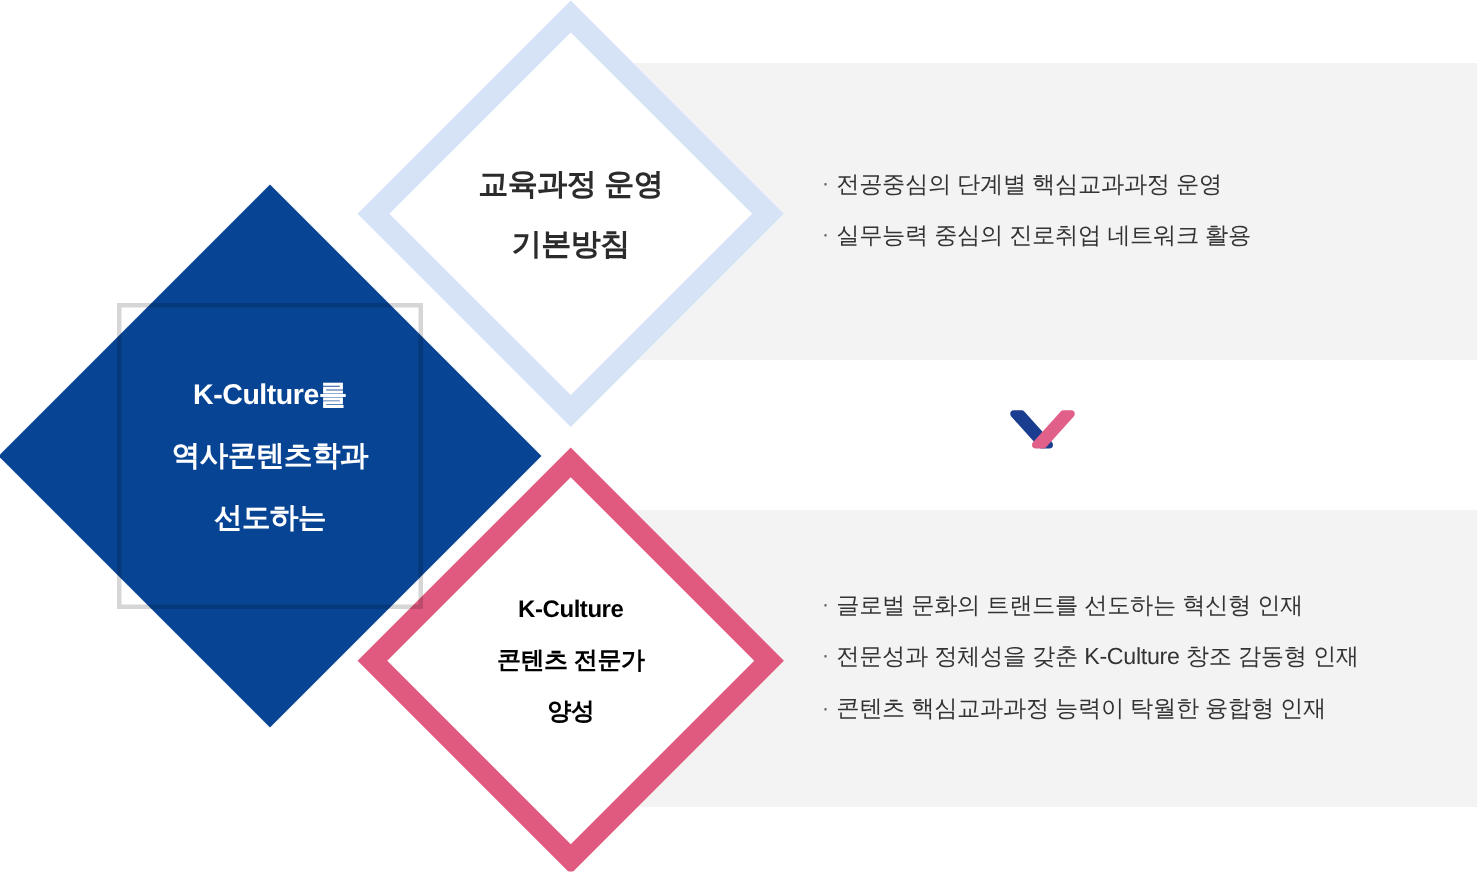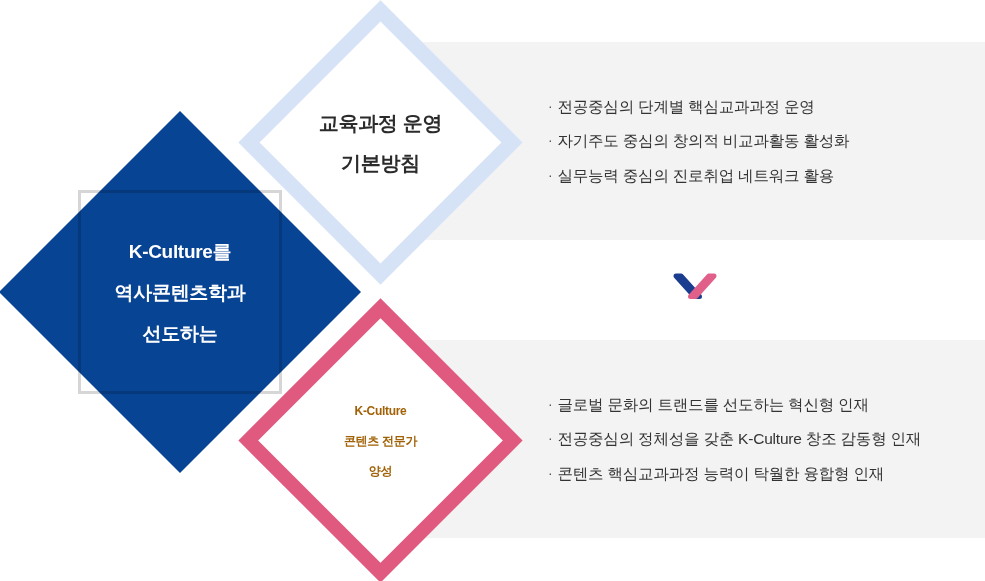--- a/index.html
+++ b/index.html
@@ -75,21 +75,21 @@
     align-items: center;
     justify-content: center;
     text-align: center;
     box-sizing: border-box;
   }
   .dline { white-space: nowrap; }
 
   
   #diamond-main {
     left: 52px;
-    top: 164px;
+    top: 176px;
     width: 256px;
     height: 256px;
   }
   #diamond-main .shape {
     background: #084494;
   }
   #diamond-main .shape-inner {
     position: absolute;
     left: 26px;
     top: 26px;
@@ -145,22 +145,22 @@
   }
   #diamond-talent .shape {
     background: #ffffff;
     border: 14px solid #e05a80;
   }
   #diamond-talent .dlabel {
     left: -40px;
     right: -40px;
   }
   #diamond-talent .dline {
-    color: #a16207;
-    font-size: 12px;
+    color: #000000;
+    font-size: 16px;
     font-weight: bold;
     line-height: 1;
     padding: 9px 0;
     letter-spacing: -0.3px;
   }
 
   
   #chevron-divider {
     position: absolute;
     left: 671px;
@@ -173,35 +173,32 @@
 <body>
 
 <div id="stage">
 
   <div class="panel" id="panel-top">
     <ul class="bullet-list">
       <li class="bullet-item">
         <span class="dot">·</span><span>전공중심의 단계별 핵심교과과정 운영</span>
       </li>
       <li class="bullet-item">
-        <span class="dot">·</span><span>자기주도 중심의 창의적 비교과활동 활성화</span>
-      </li>
-      <li class="bullet-item">
         <span class="dot">·</span><span>실무능력 중심의 진로취업 네트워크 활용</span>
       </li>
     </ul>
   </div>
 
   <div class="panel" id="panel-bottom">
     <ul class="bullet-list">
       <li class="bullet-item">
         <span class="dot">·</span><span>글로벌 문화의 트랜드를 선도하는 혁신형 인재</span>
       </li>
       <li class="bullet-item">
-        <span class="dot">·</span><span>전공중심의 정체성을 갖춘 K-Culture 창조 감동형 인재</span>
+        <span class="dot">·</span><span>전문성과 정체성을 갖춘 K-Culture 창조 감동형 인재</span>
       </li>
       <li class="bullet-item">
         <span class="dot">·</span><span>콘텐츠 핵심교과과정 능력이 탁월한 융합형 인재</span>
       </li>
     </ul>
   </div>
 
   <div class="diamond" id="diamond-curriculum">
     <div class="shape"></div>
     <div class="dlabel">

